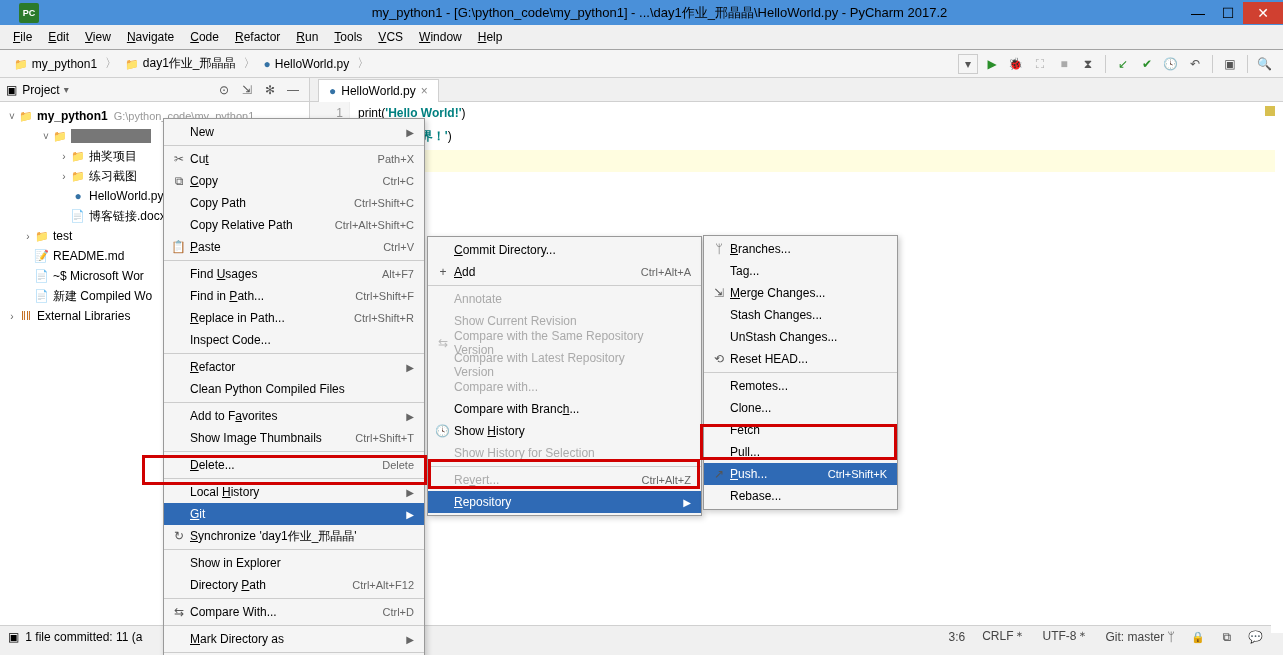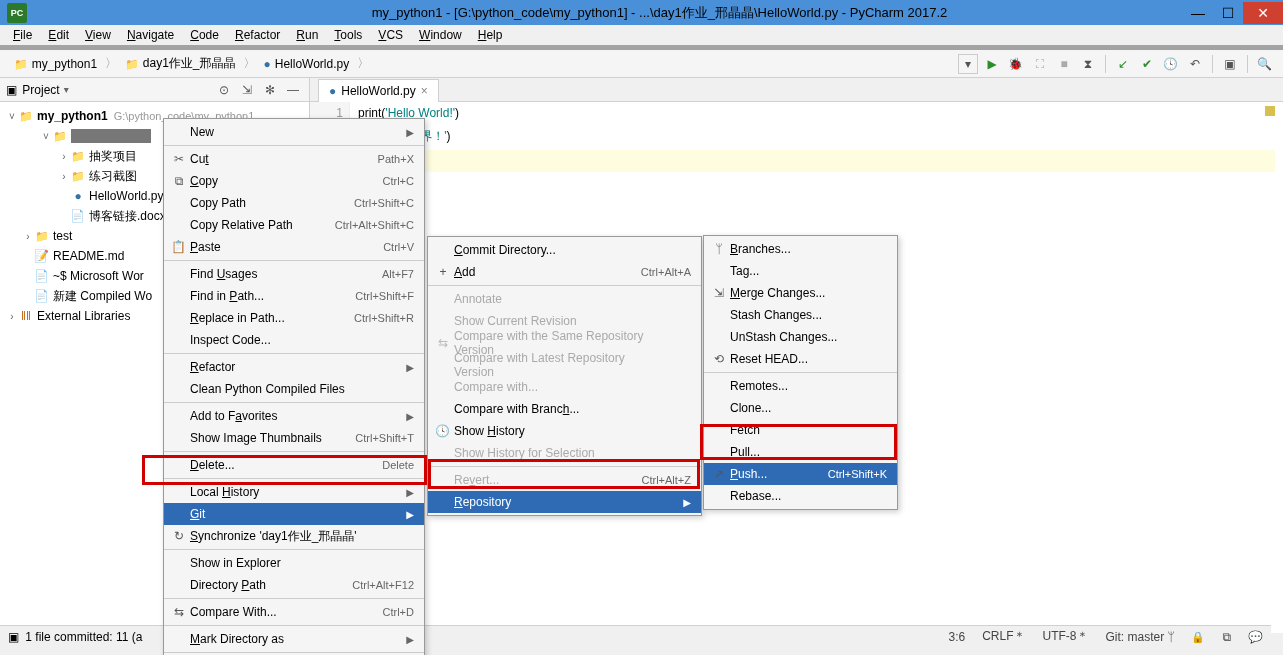--- a/index.html
+++ b/index.html
@@ -1,27 +1,27 @@
 <!DOCTYPE html>
 <html><head>
   <meta charset="utf-8">
   <style>
     * { margin: 0; padding: 0; box-sizing: border-box; font-family: "Segoe UI", Arial, sans-serif; font-size: 12px; }
     body { background: #f0f0f0; width: 1283px; height: 655px; overflow: hidden; position: relative; }
 
     
     .title-bar { background: #4a90d9; height: 25px; display: flex; align-items: center; position: relative; }
-    .title-bar .app-icon { width: 20px; height: 20px; margin-left: 7px; background: #2b7a2b; display: inline-flex; align-items: center; justify-content: center; color: #fff; font-size: 9px; font-weight: bold; border-radius: 2px; }
+    .title-bar .app-icon { width: 20px; height: 20px; margin-left: 19px; background: #2b7a2b; display: inline-flex; align-items: center; justify-content: center; color: #fff; font-size: 9px; font-weight: bold; border-radius: 2px; }
     .title-bar .title-text { position: absolute; left: 50%; transform: translateX(-50%); color: #000; font-size: 13px; margin-left: 18px; }
     .title-bar .win-controls { position: absolute; right: 0; display: flex; }
     .win-btn { width: 30px; height: 22px; display: flex; align-items: center; justify-content: center; font-size: 14px; }
     .win-close { background: #d04030; color: #fff; width: 40px; }
 
     
-    .menu-bar { background: #f0f0f0; height: 25px; display: flex; align-items: center; padding: 0 5px; border-bottom: 5px solid #a3a3a3; }
+    .menu-bar { background: #f0f0f0; height: 25px; display: flex; align-items: center; padding: 0 5px; border-bottom: 1px solid #a3a3a3; }
     .menu-item { padding: 3px 8px; cursor: default; }
     .menu-item u { text-decoration: underline; }
 
     
     .nav-bar { background: #f5f5f5; height: 28px; display: flex; align-items: center; padding: 0 8px; border-bottom: 1px solid #d0d0d0; }
     .crumb { display: flex; align-items: center; gap: 4px; padding: 2px 6px; }
     .crumb .folder-ic { color: #5a8bbf; }
     .crumb-sep { color: #888; padding: 0 2px; }
     .nav-tools { margin-left: auto; display: flex; gap: 4px; align-items: center; }
     .tool-btn { width: 20px; height: 20px; display: flex; align-items: center; justify-content: center; color: #555; border: 1px solid transparent; }
@@ -50,21 +50,21 @@
     
     .editor-pane { flex: 1; background: #fff; display: flex; flex-direction: column; }
     .tab-strip { height: 24px; display: flex; align-items: flex-end; background: #f0f0f0; border-bottom: 1px solid #d0d0d0; padding-left: 8px; }
     .ed-tab { background: #fff; padding: 4px 10px; border: 1px solid #d0d0d0; border-bottom: none; display: flex; align-items: center; gap: 5px; position: relative; top: 1px; }
     .ed-tab .cls { color: #888; } 
     .code-area { display: flex; flex: 1; }
     .gutter { width: 40px; background: #f5f5f5; color: #999; text-align: right; padding: 4px 6px; font-family: "Consolas", monospace; font-size: 14px; border-right: 1px solid #eee; }
     .code { padding: 4px 8px; font-family: "Consolas", monospace; font-size: 15px; position: relative; flex: 1; }
     .code-line { min-height: 22px; }
     .fn { color: #000; }
-    .str { color: #008080; font-weight: normal; }
+    .str { color: #008080; font-weight: bold; }
     .code-hl { background: #fffde0; }
     .editor-ruler { position: absolute; right: 8px; top: 4px; width: 10px; height: 10px; background: #d8c050; }
 
     
     .ctx-menu { position: absolute; background: #f5f5f5; border: 1px solid #999; box-shadow: 2px 2px 6px rgba(0,0,0,0.2); padding: 2px 0; }
     .ctx-item { display: flex; align-items: center; height: 22px; padding: 0 10px 0 4px; }
     .ctx-item .ic-col { width: 22px; text-align: center; color: #555; }
     .ctx-item .lbl { flex: 1; padding-right: 30px; }
     .ctx-item .sc { color: #666; font-size: 11px; }
     .ctx-item .arrow { color: #666; font-size: 10px; }

